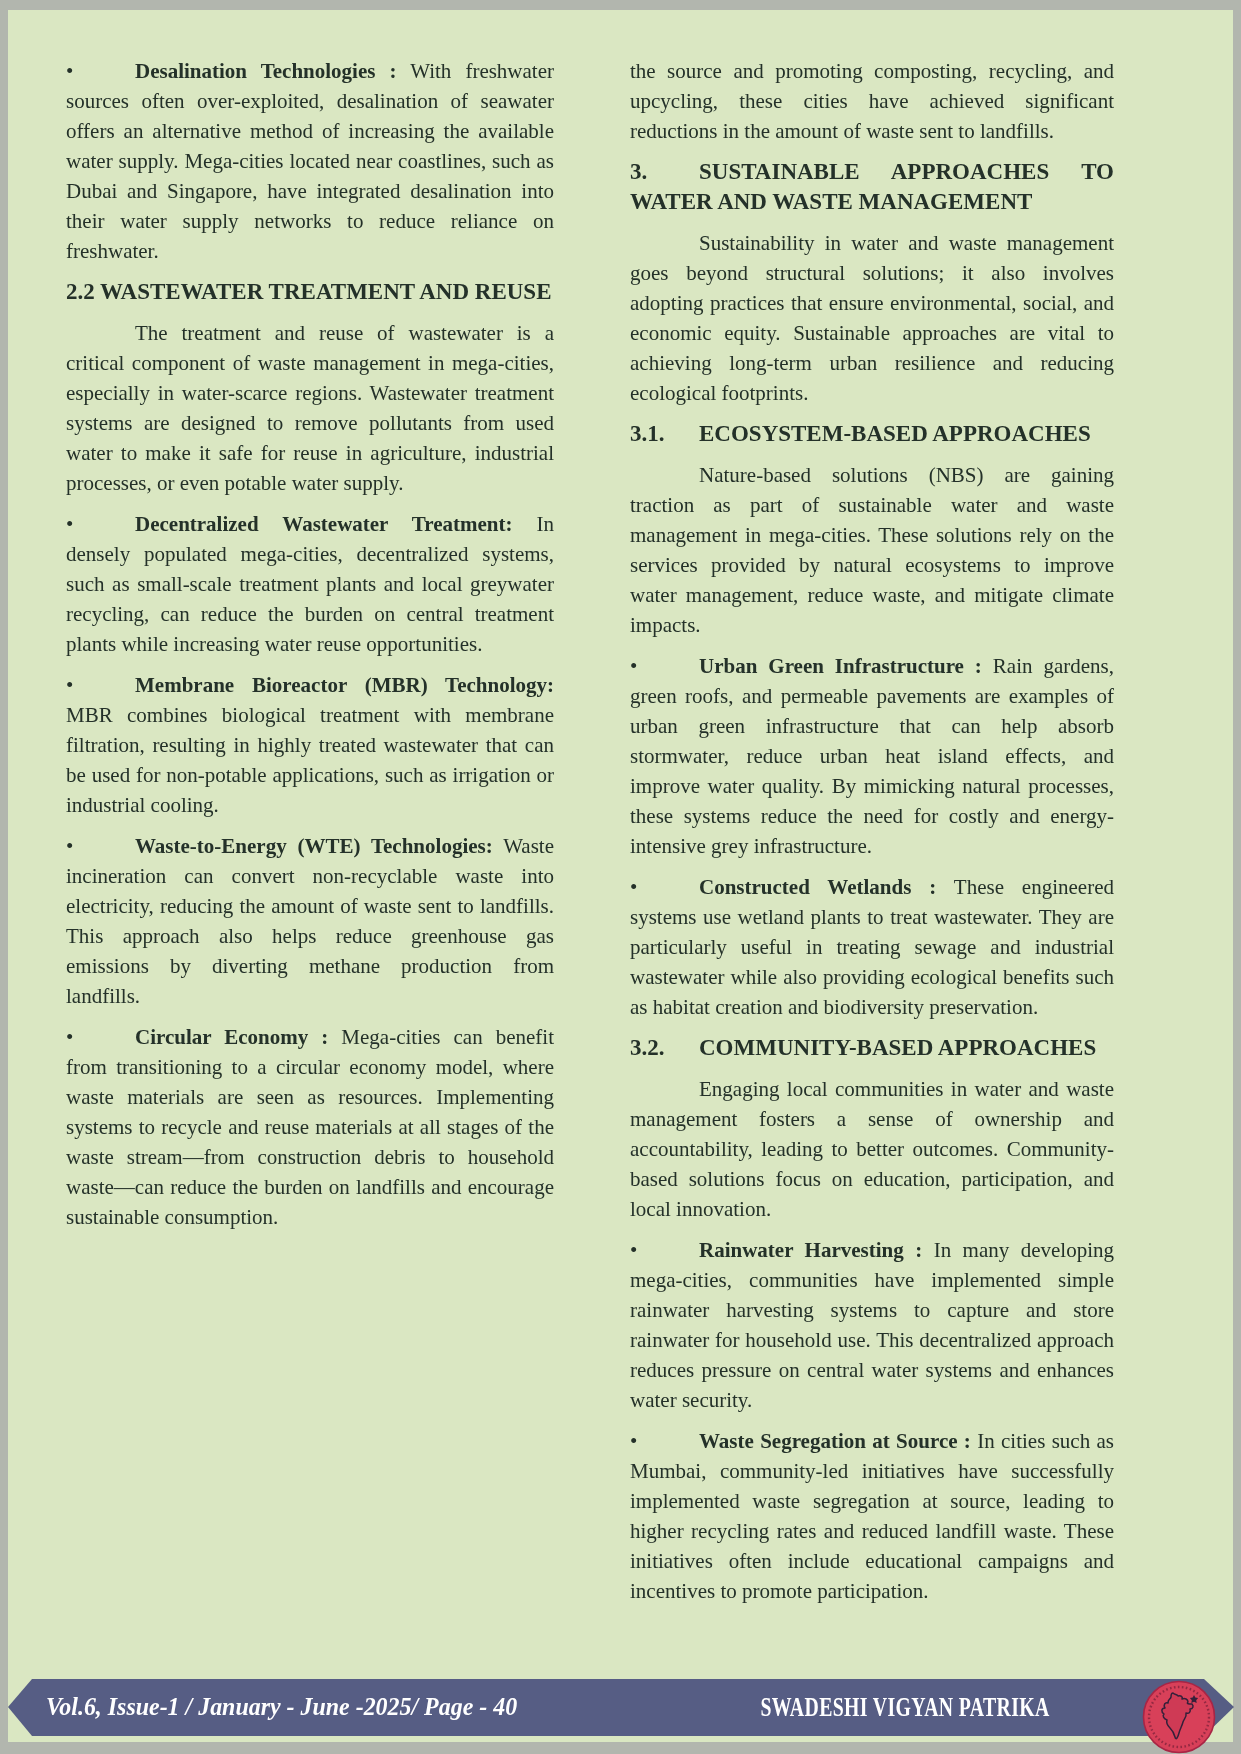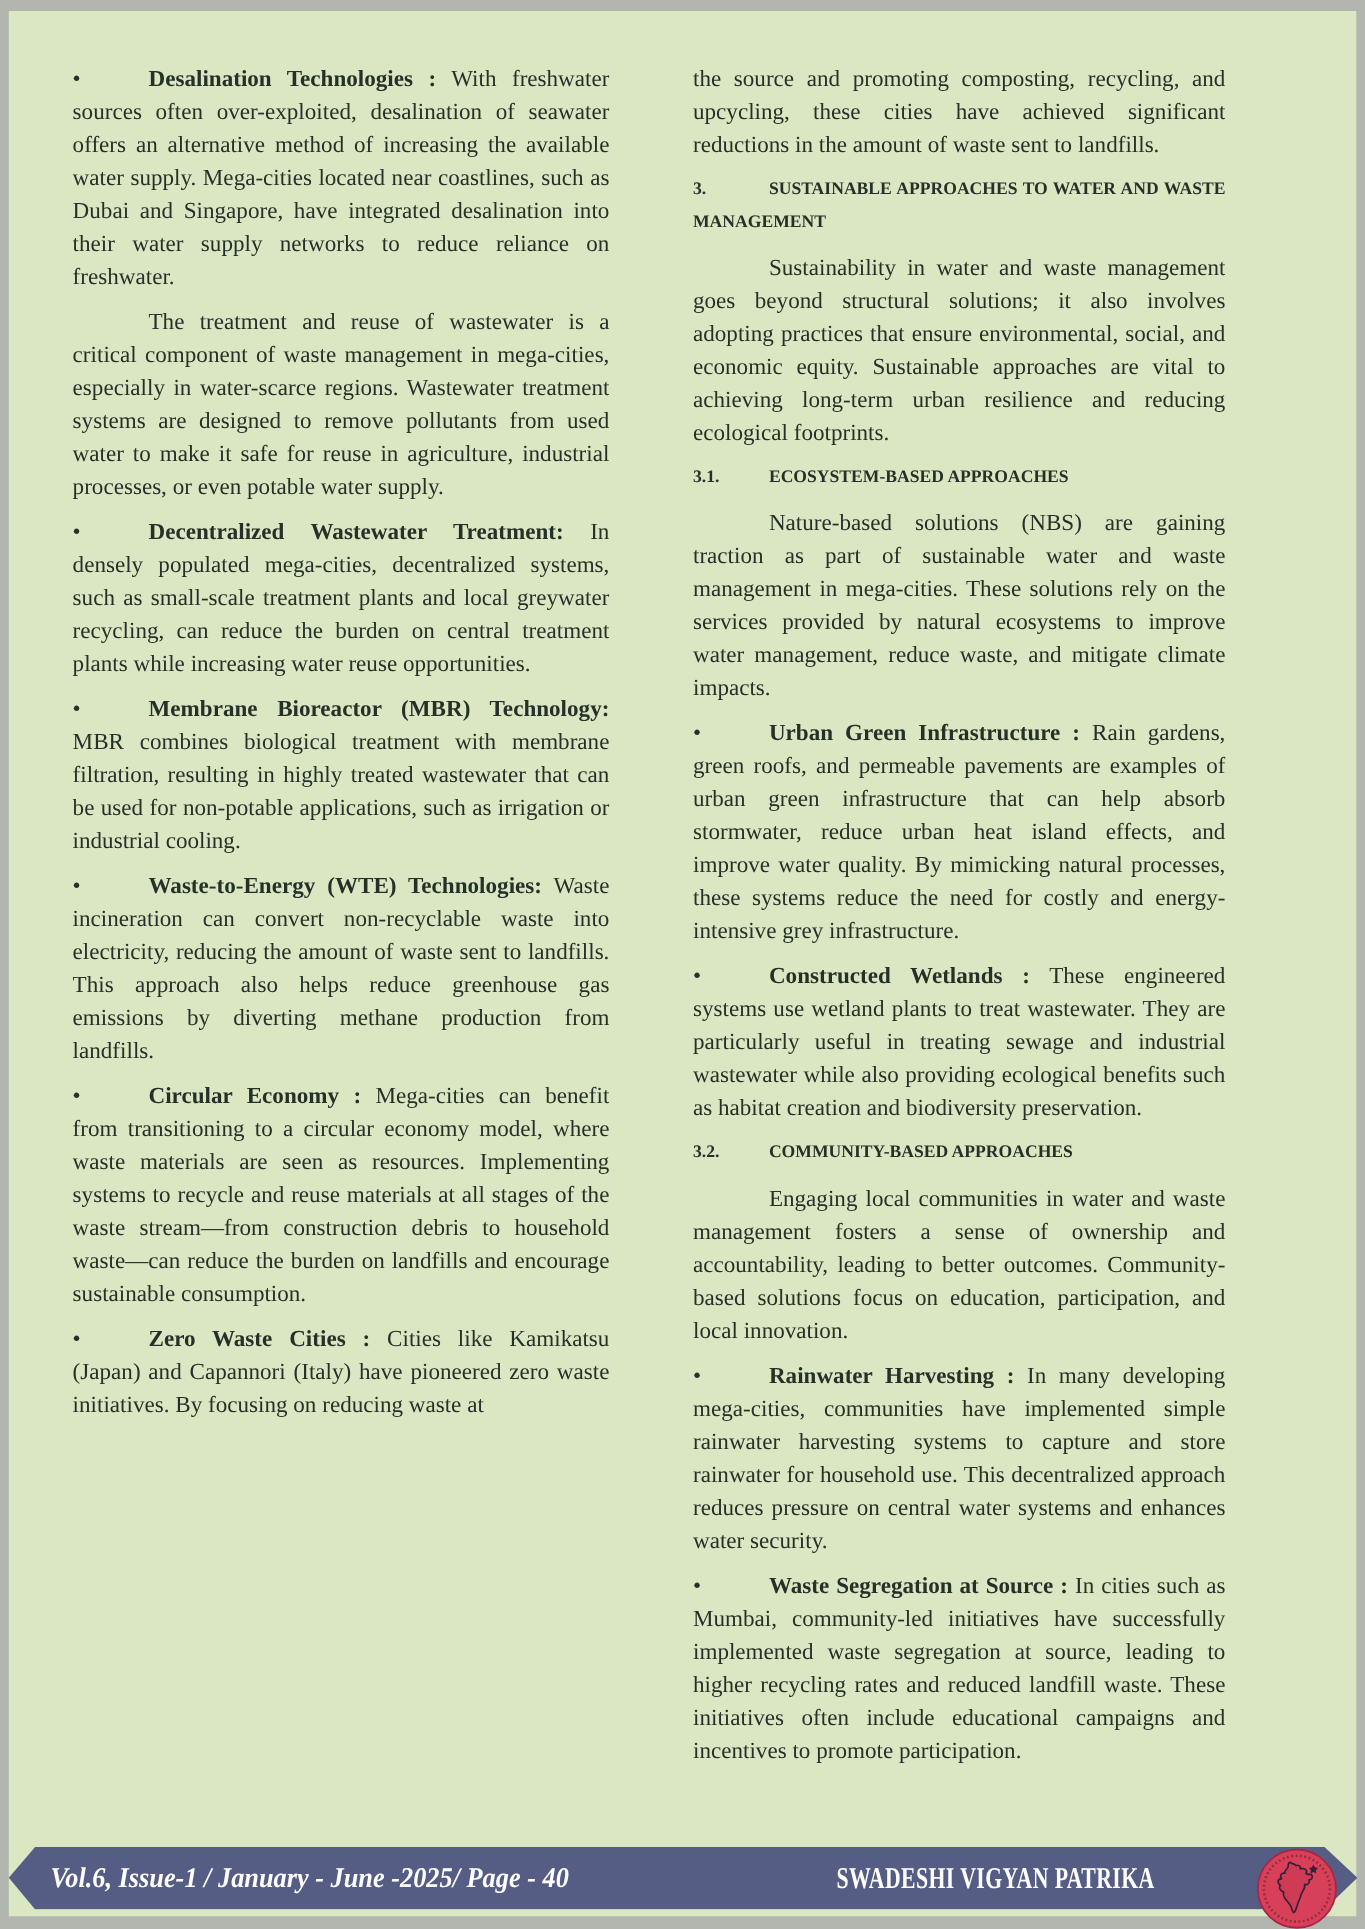--- a/index.html
+++ b/index.html
@@ -15,21 +15,21 @@
   }
   .col {
     position:absolute; top:46px;
     font-size:21px; line-height:30px;
     text-align:justify;
     max-height:1622px; overflow:hidden;
   }
   .col-left  { left:58px;  width:488px; }
   .col-right { left:622px; width:484px; }
   .blk   { margin:0 0 11px 0; }
-  .head  { font-weight:bold; margin:0 0 11px 0; font-size:16px; }
+  .head  { font-weight:bold; margin:0 0 11px 0; font-size:23px; }
   .hnum  { display:inline-block; width:69px; }
   .indent{ text-indent:69px; }
   .marker{ display:inline-block; width:69px; }
   .blabel{ font-weight:bold; }
 
   .ribbon {
     position:absolute; left:0; top:1669px;
     width:1226px; height:57px;
     background:#565d84;
     clip-path:polygon(24px 0, 1196px 0, 1226px 28px, 1196px 57px, 24px 57px, 0 28px);
@@ -53,34 +53,34 @@
 </style>
 </head>
 <body>
 
 <div class="page">
 
   <div class="col col-left">
 
     <p class="blk"><span class="marker">•</span><b class="blabel">Desalination Technologies :</b> <span>With freshwater sources often over-exploited, desalination of seawater offers an alternative method of increasing the available water supply. Mega-cities located near coastlines, such as Dubai and Singapore, have integrated desalination into their water supply networks to reduce reliance on freshwater.</span></p>
 
+    <h3 class="head blk">2.2 WASTEWATER TREATMENT AND REUSE</h3>
 
     <p class="blk indent">The treatment and reuse of wastewater is a critical component of waste management in mega-cities, especially in water-scarce regions. Wastewater treatment systems are designed to remove pollutants from used water to make it safe for reuse in agriculture, industrial processes, or even potable water supply.</p>
 
     <p class="blk"><span class="marker">•</span><b class="blabel">Decentralized Wastewater Treatment:</b> <span>In densely populated mega-cities, decentralized systems, such as small-scale treatment plants and local greywater recycling, can reduce the burden on central treatment plants while increasing water reuse opportunities.</span></p>
 
     <p class="blk"><span class="marker">•</span><b class="blabel">Membrane Bioreactor (MBR) Technology:</b> <span>MBR combines biological treatment with membrane filtration, resulting in highly treated wastewater that can be used for non-potable applications, such as irrigation or industrial cooling.</span></p>
 
 
 
     <p class="blk"><span class="marker">•</span><b class="blabel">Waste-to-Energy (WTE) Technologies:</b> <span>Waste incineration can convert non-recyclable waste into electricity, reducing the amount of waste sent to landfills. This approach also helps reduce greenhouse gas emissions by diverting methane production from landfills.</span></p>
 
     <p class="blk"><span class="marker">•</span><b class="blabel">Circular Economy :</b> <span>Mega-cities can benefit from transitioning to a circular economy model, where waste materials are seen as resources. Implementing systems to recycle and reuse materials at all stages of the waste stream—from construction debris to household waste—can reduce the burden on landfills and encourage sustainable consumption.</span></p>
 
-    <p class="blk"><span class="marker">•</span><b class="blabel">Zero Waste Cities :</b> <span>Cities like Kamikatsu (Japan) and Capannori (Italy) have pioneered zero waste initiatives. By focusing on reducing waste at</span></p>
   </div>
 
   <div class="col col-right">
     <p class="blk">the source and promoting composting, recycling, and upcycling, these cities have achieved significant reductions in the amount of waste sent to landfills.</p>
 
     <h3 class="head blk"><span class="hnum">3.</span><span>SUSTAINABLE APPROACHES TO WATER AND WASTE MANAGEMENT</span></h3>
 
     <p class="blk indent">Sustainability in water and waste management goes beyond structural solutions; it also involves adopting practices that ensure environmental, social, and economic equity. Sustainable approaches are vital to achieving long-term urban resilience and reducing ecological footprints.</p>
 
     <h3 class="head blk"><span class="hnum">3.1.</span><span>ECOSYSTEM-BASED APPROACHES</span></h3>

